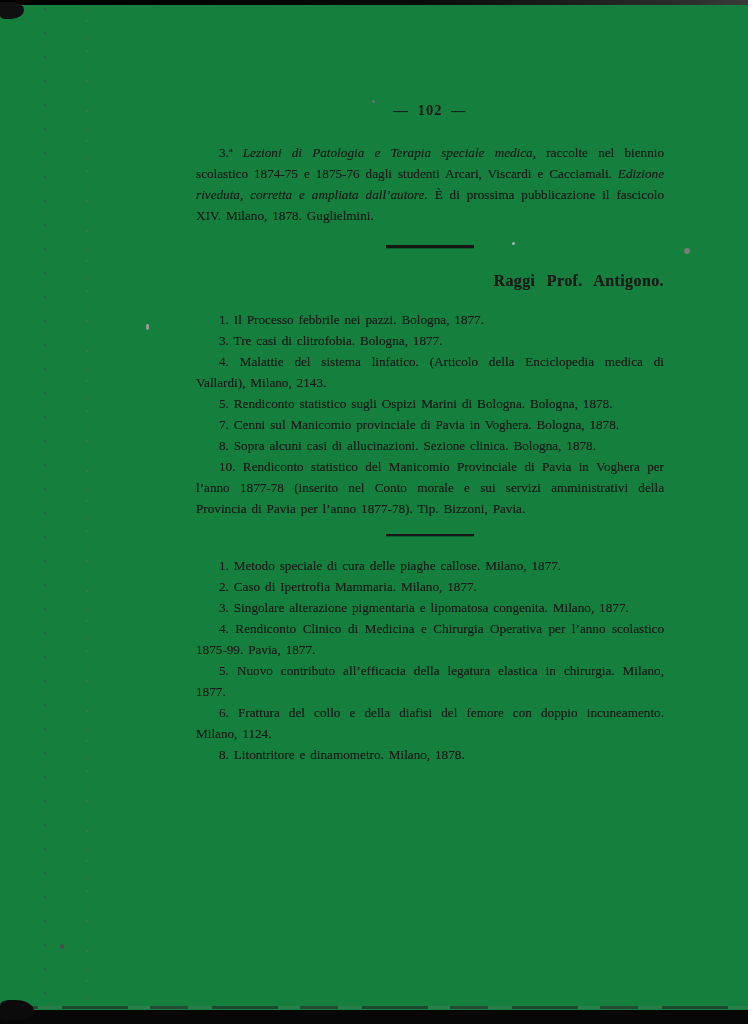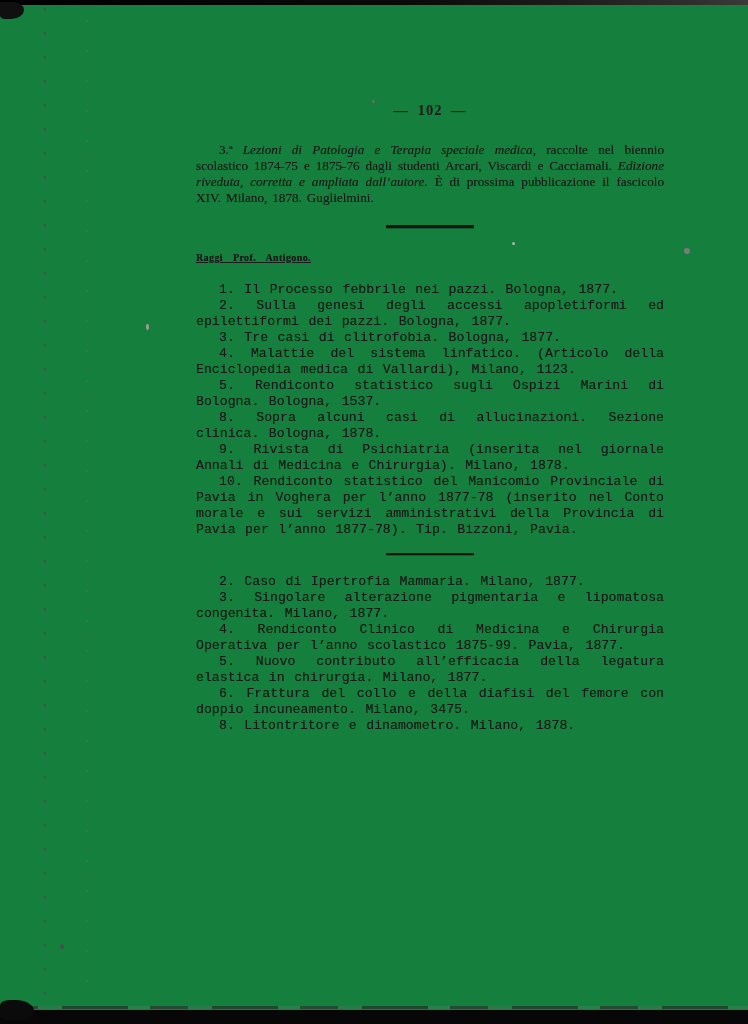--- a/index.html
+++ b/index.html
@@ -18,47 +18,46 @@
   .page-number{
     margin-top:102px;
     text-align:center;
     font-size:14.5px;
     font-weight:600;
     letter-spacing:1px;
     word-spacing:4px;
   }
   .body-text{
     font-size:13.2px;
-    line-height:16px;
+    line-height:21px;
     text-align:justify;
     word-spacing:1.6px;
     text-shadow:0 0 .4px rgba(20,20,20,.55);
   }
   .intro{margin:23px 0 0 0;text-indent:23px;}
   .it{font-style:italic;}
   .rule{
     height:2.5px;width:88px;
     background:#161616;
     margin:0 auto;
     box-shadow:0 1px 0 rgba(0,0,0,.25);
   }
   .rule-1{margin-top:19px;}
   .rule-2{margin-top:15px;}
   .heading{
     margin:24px 0 0 0;
-    text-align:left;
-    font-size:10px;
+    text-align:right;
+    font-size:16px;
     font-weight:700;
     word-spacing:7px;
     letter-spacing:.4px;
     text-shadow:0 0 .5px rgba(10,10,10,.6);
-    text-decoration:underline;
   }
   .list{margin-top:19px;}
-  .item{margin:0;text-indent:23px;font-family:Liberation Mono, monospace;}
+  .item{margin:0;text-indent:23px;}
   
   .edge-top{
     position:absolute;top:0;left:0;width:748px;height:5px;
     background:linear-gradient(to right,#000 0%,#0a0a0a 55%,#1c1c1c 75%,#2e2e2e 92%,#3a3a3a 100%);
   }
   .blob-tl{
     position:absolute;top:2px;left:0;width:24px;height:17px;
     background:#101010;border-radius:0 55% 65% 25%;
   }
   .edge-bottom{
@@ -121,35 +120,35 @@
     <div class="page-number">— 102 —</div>
 
     <p class="body-text intro"><span>3.ª </span><span class="it">Lezioni di Patologia e Terapia speciale medica</span><span>, raccolte nel biennio scolastico 1874-75 e 1875-76 dagli studenti Arcari, Viscardi e Cacciamali. </span><span class="it">Edizione riveduta, corretta e ampliata dall’autore.</span><span> È di prossima pubblicazione il fascicolo XIV. Milano, 1878. Guglielmini.</span></p>
 
     <div class="rule rule-1"></div>
 
     <h2 class="heading">Raggi Prof. Antigono.</h2>
 
     <div class="list">
       <p class="body-text item">1. Il Processo febbrile nei pazzi. Bologna, 1877.</p>
-      <p class="body-text item">2. Sulla genesi degli accessi apopletiformi ed epilettiformi dei pazzi. Bologna, 1877.</p>
       <p class="body-text item">3. Tre casi di clitrofobia. Bologna, 1877.</p>
-      <p class="body-text item">4. Malattie del sistema linfatico. (Articolo della Enciclopedia medica di Vallardi), Milano, 1123.</p>
-      <p class="body-text item">5. Rendiconto statistico sugli Ospizi Marini di Bologna. Bologna, 1537.</p>
+      <p class="body-text item">4. Malattie del sistema linfatico. (Articolo della Enciclopedia medica di Vallardi), Milano, 2143.</p>
+      <p class="body-text item">5. Rendiconto statistico sugli Ospizi Marini di Bologna. Bologna, 1878.</p>
+      <p class="body-text item">7. Cenni sul Manicomio provinciale di Pavia in Voghera. Bologna, 1878.</p>
       <p class="body-text item">8. Sopra alcuni casi di allucinazioni. Sezione clinica. Bologna, 1878.</p>
-      <p class="body-text item">9. Rivista di Psichiatria (inserita nel giornale Annali di Medicina e Chirurgia). Milano, 1878.</p>
       <p class="body-text item">10. Rendiconto statistico del Manicomio Provinciale di Pavia in Voghera per l’anno 1877-78 (inserito nel Conto morale e sui servizi amministrativi della Provincia di Pavia per l’anno 1877-78). Tip. Bizzoni, Pavia.</p>
     </div>
 
     <div class="rule rule-2"></div>
 
 
     <div class="list">
+      <p class="body-text item">1. Metodo speciale di cura delle piaghe callose. Milano, 1877.</p>
       <p class="body-text item">2. Caso di Ipertrofia Mammaria. Milano, 1877.</p>
       <p class="body-text item">3. Singolare alterazione pigmentaria e lipomatosa congenita. Milano, 1877.</p>
       <p class="body-text item">4. Rendiconto Clinico di Medicina e Chirurgia Operativa per l’anno scolastico 1875-99. Pavia, 1877.</p>
       <p class="body-text item">5. Nuovo contributo all’efficacia della legatura elastica in chirurgia. Milano, 1877.</p>
-      <p class="body-text item">6. Frattura del collo e della diafisi del femore con doppio incuneamento. Milano, 3475.</p>
+      <p class="body-text item">6. Frattura del collo e della diafisi del femore con doppio incuneamento. Milano, 1124.</p>
       <p class="body-text item">8. Litontritore e dinamometro. Milano, 1878.</p>
     </div>
 
   </div>
 </div>
 
 </body></html>

